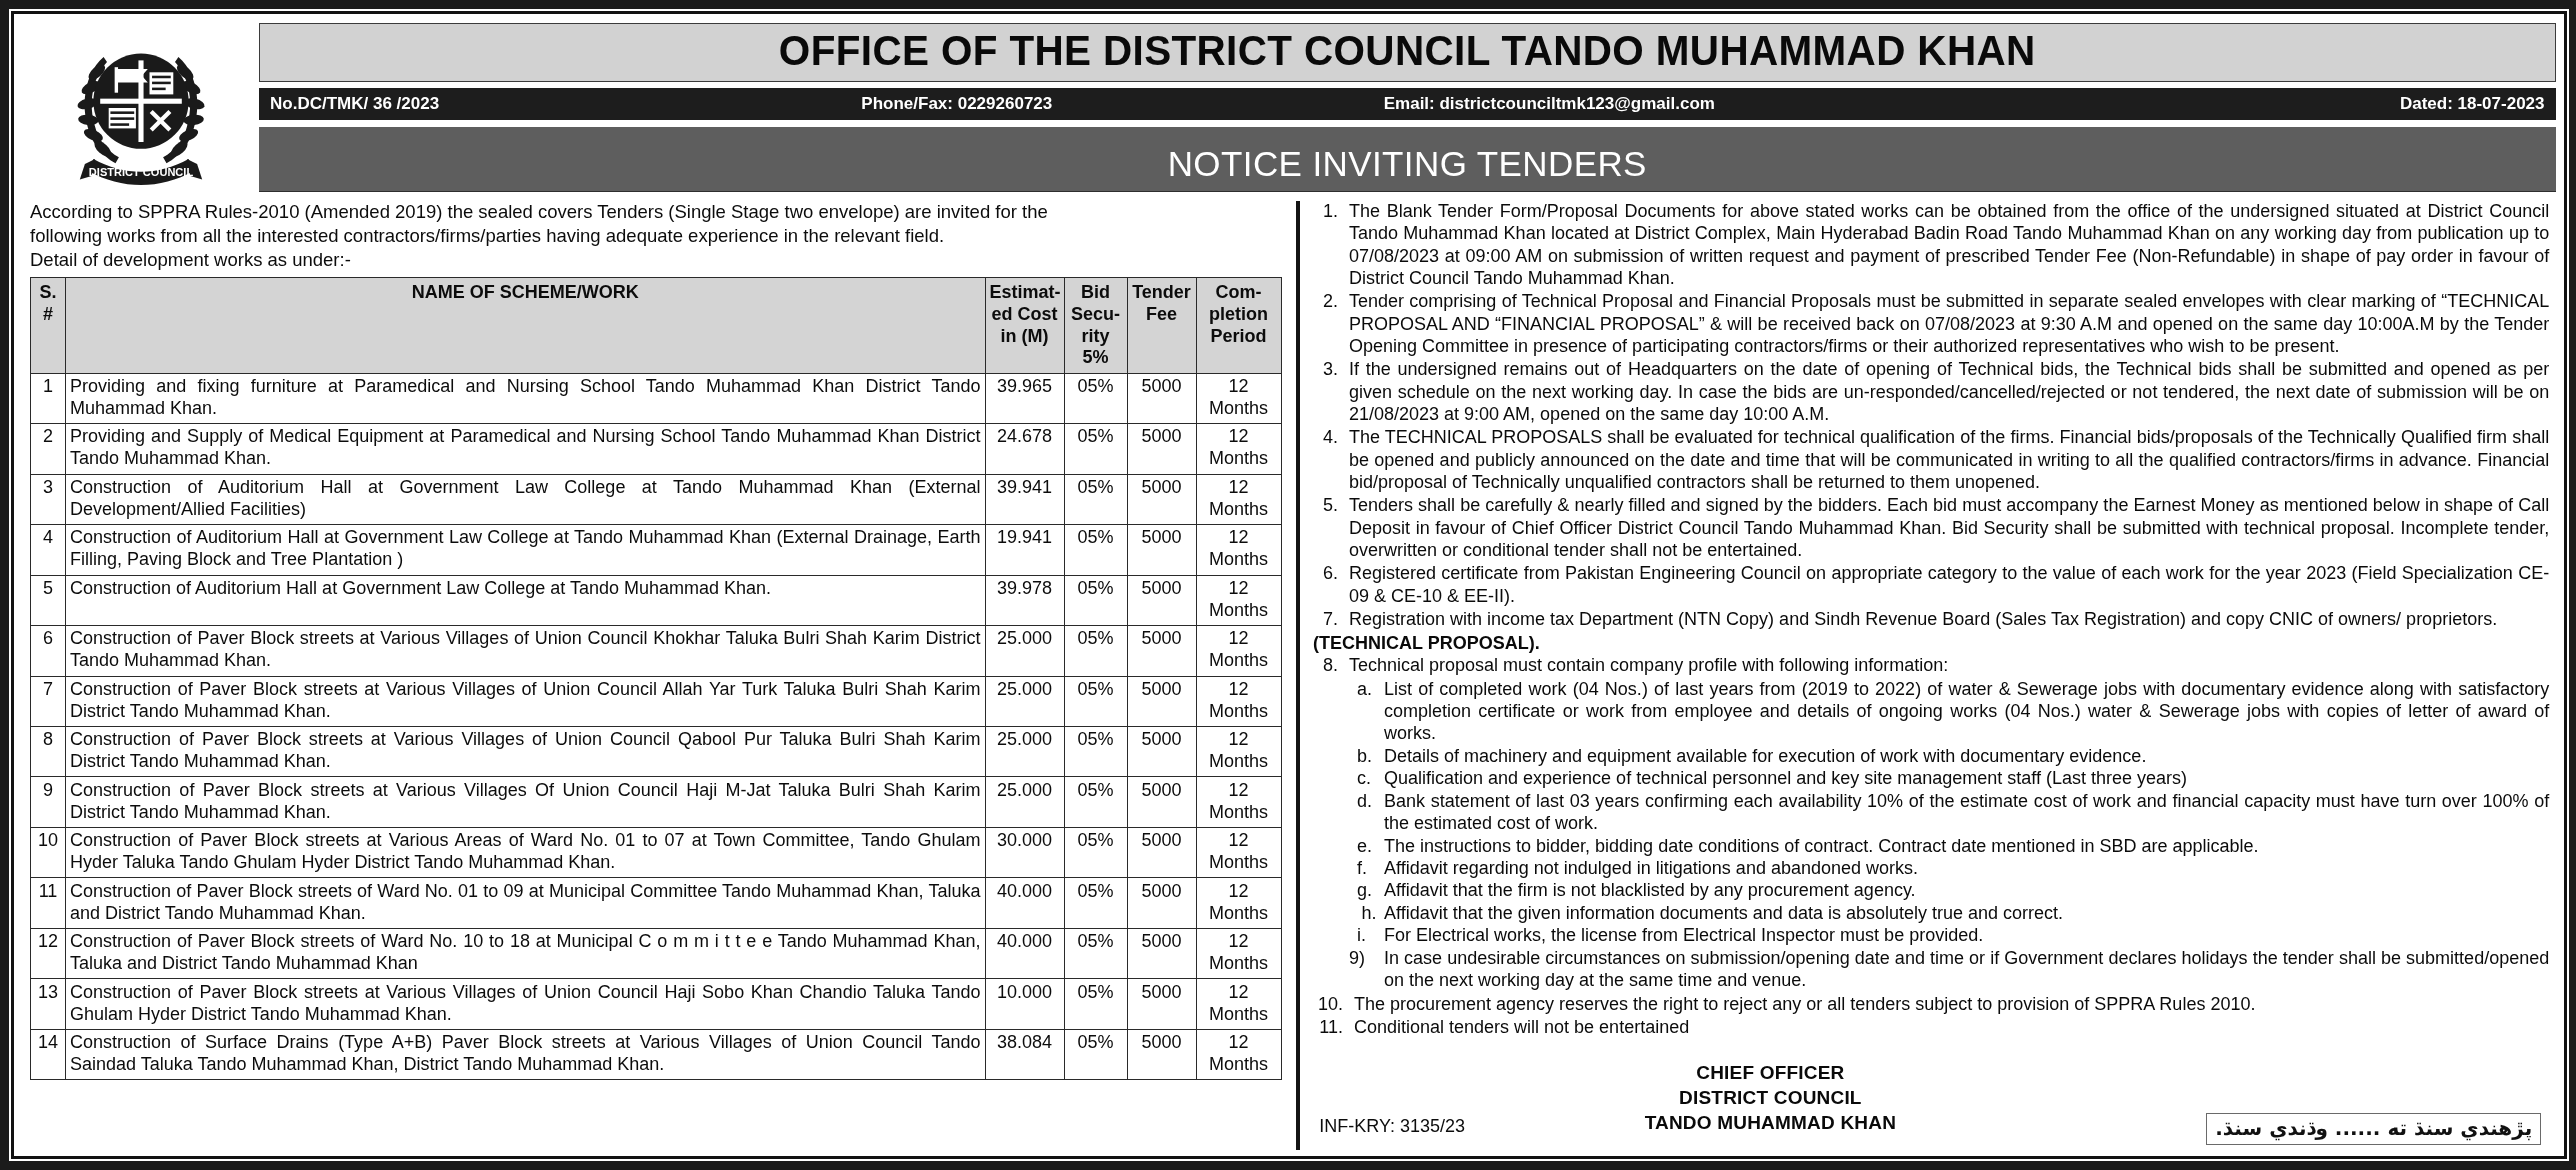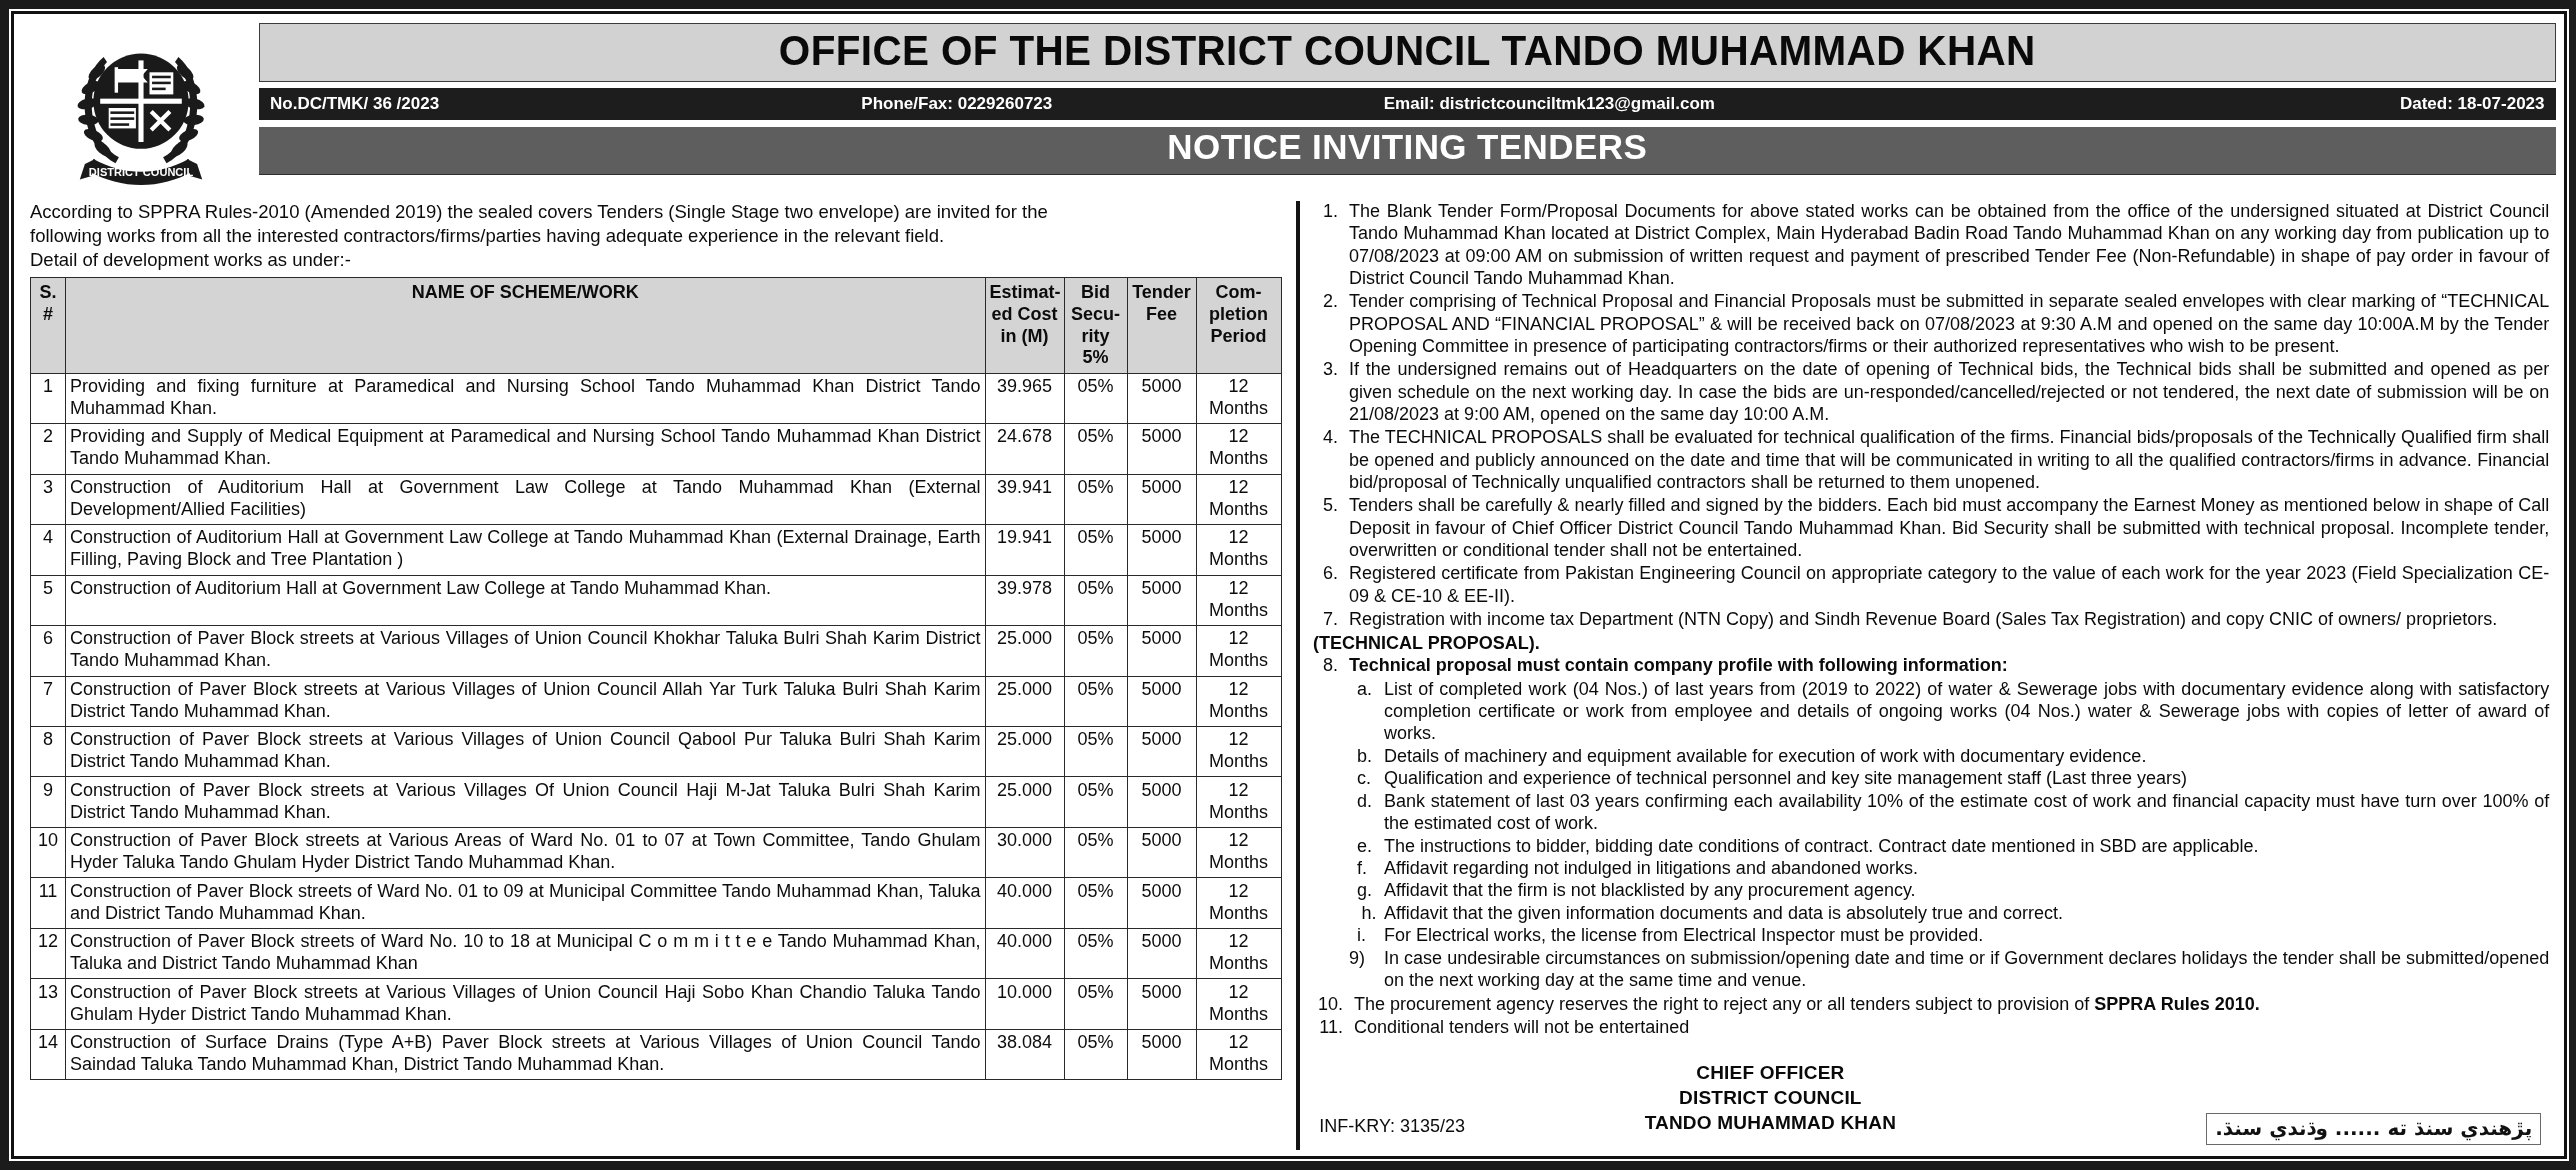--- a/index.html
+++ b/index.html
@@ -56,22 +56,22 @@
     margin-bottom:7px;
   }
   .meta-bar .m1{width:26%;}
   .meta-bar .m2{width:22%;text-align:left;}
   .meta-bar .m3{flex:1;text-align:left;padding-left:22px;}
   .meta-bar .m4{width:17%;text-align:right;}
 
   .nit-bar{
     background:#5e5e5e;color:#ffffff;
     text-align:center;
-    font-size:35px;font-weight:bold;letter-spacing:0.4px;
-    padding:0 0 7px 0;
+    font-size:35px;font-weight:normal;letter-spacing:0.4px;
+    padding:17px 0 7px 0;
     border-bottom:1.6px solid #2e2e2e;
   }
 
   
   .body-wrap{flex:1;display:flex;padding-top:6.3px;min-height:0;}
   .col-left{width:1269px;min-width:1269px;padding:0 9.5px 0 8px;}
   .divider{width:4.7px;background:#141414;margin:1.6px 12.6px 1.6px 4.7px;}
   .col-right{flex:1;padding:0 6.3px 0 0;display:flex;flex-direction:column;}
 
   .intro{
@@ -112,21 +112,21 @@
 
   
   .rlist{font-size:18px;line-height:1.245;color:#0b0b0b;}
   .ritem{display:flex;margin-bottom:0.8px;}
   .rnum{width:36px;min-width:36px;text-align:right;padding-right:11px;}
   .rnum.wide{width:41px;min-width:41px;}
   .rtxt{flex:1;text-align:justify;text-justify:inter-word;}
   .rtxt.nj{text-align:left;}
 
   .tech-head{font-size:18px;font-weight:bold;margin:1.6px 0 0.8px 0;color:#0a0a0a;}
-  .bold{font-weight:bold;}
+  .bold{font-weight:normal;}
 
   .sublist{margin-left:36px;}
   .sitem{display:flex;margin-bottom:0px;}
   .slet{width:35px;min-width:35px;text-align:left;padding-left:8px;}
   .slet.ind{padding-left:12.6px;}
   .stxt{flex:1;text-align:justify;text-justify:inter-word;}
 
   .item9{display:flex;margin-left:36px;}
   .item9 .n{width:35px;min-width:35px;}
   .item9 .t{flex:1;text-align:justify;}

